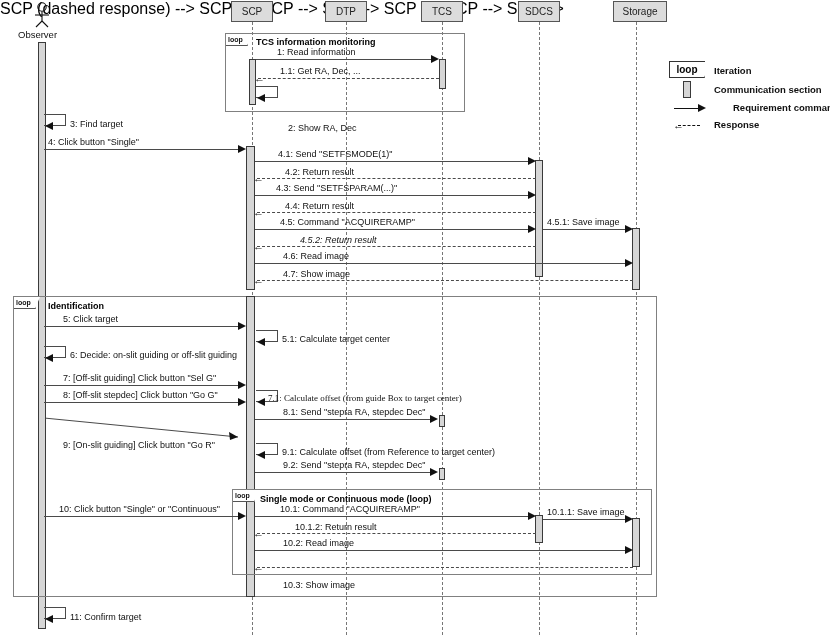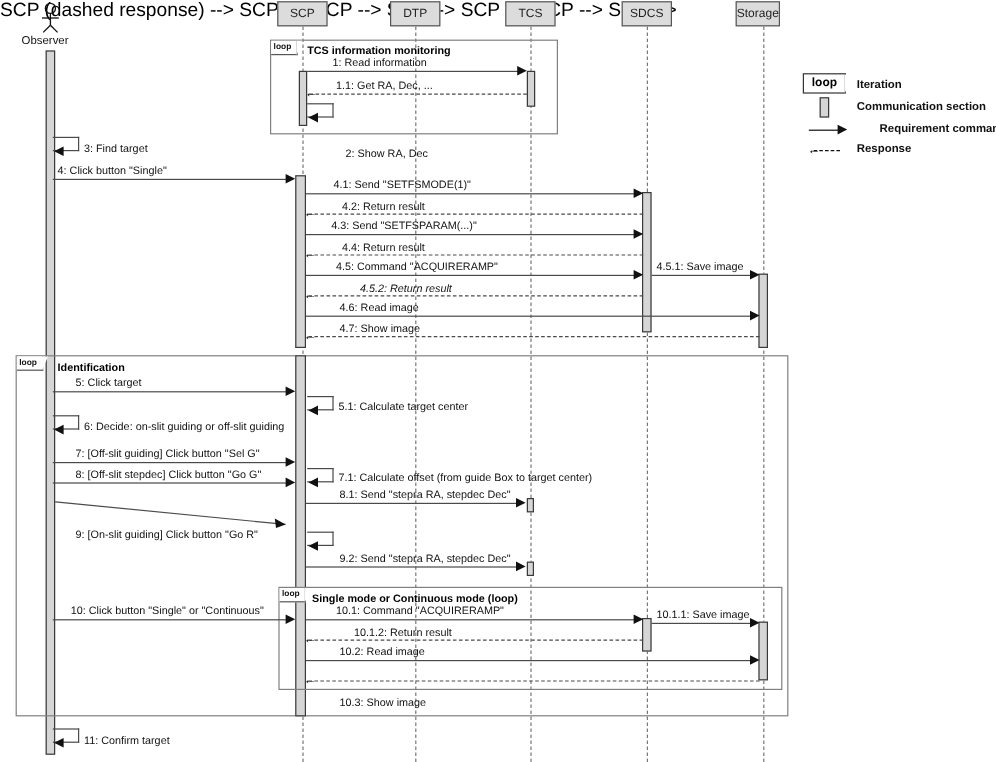--- a/index.html
+++ b/index.html
@@ -83,21 +83,21 @@
 
   <div class="phead" style="left:325px;top:1px;width:42px;">DTP</div>
   <div class="plife" style="left:346px;"></div>
 
   <div class="phead" style="left:421px;top:1px;width:42px;">TCS</div>
   <div class="plife" style="left:442px;"></div>
 
   <div class="phead" style="left:518px;top:1px;width:42px;">SDCS</div>
   <div class="plife" style="left:539px;"></div>
 
-  <div class="phead" style="left:613px;top:1px;width:37px;">Storage</div>
+  <div class="phead" style="left:613px;top:1px;width:54px;">Storage</div>
   <div class="plife" style="left:636px;"></div>
 
   
   <div class="frame" style="left:225px;top:33px;width:240px;height:79px;"></div>
   <div class="frame-tag" style="left:226px;top:34px;width:22px;">loop</div>
   <div class="frame-title" style="left:256px;top:37px;">TCS information monitoring</div>
 
   
   <div class="act" style="left:249px;top:59px;width:7px;height:46px;"></div>
   
@@ -204,39 +204,40 @@
   <div class="msg-label" style="left:70px;top:350px;">6: Decide: on-slit guiding or off-slit guiding</div>
 
   
   <div class="msg-line" style="left:44px;top:385px;width:195px;"></div>
   <div class="arrow-r" style="left:238px;top:381px;"></div>
   <div class="msg-label" style="left:63px;top:373px;">7: [Off-slit guiding] Click button "Sel G"</div>
 
   
   <div class="self" style="left:256px;top:390px;width:22px;height:12px;"></div>
   <div class="arrow-r" style="left:257px;top:398px;transform:rotate(180deg);"></div>
-  <div class="msg-label" style="left:282px;top:393px;">7.1: Calculate offset (from guide Box to target center)</div>
+  <div class="msg-label" style="left:268px;top:393px;font-family:Liberation Serif, serif;">7.1: Calculate offset (from guide Box to target center)</div>
 
   
   <div class="msg-line" style="left:44px;top:402px;width:195px;"></div>
   <div class="arrow-r" style="left:238px;top:398px;"></div>
   <div class="msg-label" style="left:63px;top:390px;">8: [Off-slit stepdec] Click button "Go G"</div>
 
   
   <div class="msg-line" style="left:255px;top:419px;width:177px;"></div>
   <div class="arrow-r" style="left:430px;top:415px;"></div>
   <div class="msg-label" style="left:283px;top:407px;">8.1: Send "stepra RA, stepdec Dec"</div>
   <div class="act" style="left:439px;top:415px;width:6px;height:12px;"></div>
 
   
   <div class="msg-label" style="left:63px;top:440px;">9: [On-slit guiding] Click button "Go R"</div>
 
   
   <div class="self" style="left:256px;top:443px;width:22px;height:12px;"></div>
   <div class="arrow-r" style="left:257px;top:451px;transform:rotate(180deg);"></div>
+  <div class="msg-label" style="left:282px;top:447px;">9.1: Calculate offset (from Reference to target center)</div>
 
   
   <div class="msg-line" style="left:255px;top:472px;width:177px;"></div>
   <div class="arrow-r" style="left:430px;top:468px;"></div>
   <div class="msg-label" style="left:283px;top:460px;">9.2: Send "stepra RA, stepdec Dec"</div>
   <div class="act" style="left:439px;top:468px;width:6px;height:12px;"></div>
 
   
   <div class="frame" style="left:232px;top:489px;width:420px;height:86px;"></div>
   <div class="frame-tag" style="left:233px;top:490px;width:22px;">loop</div>

